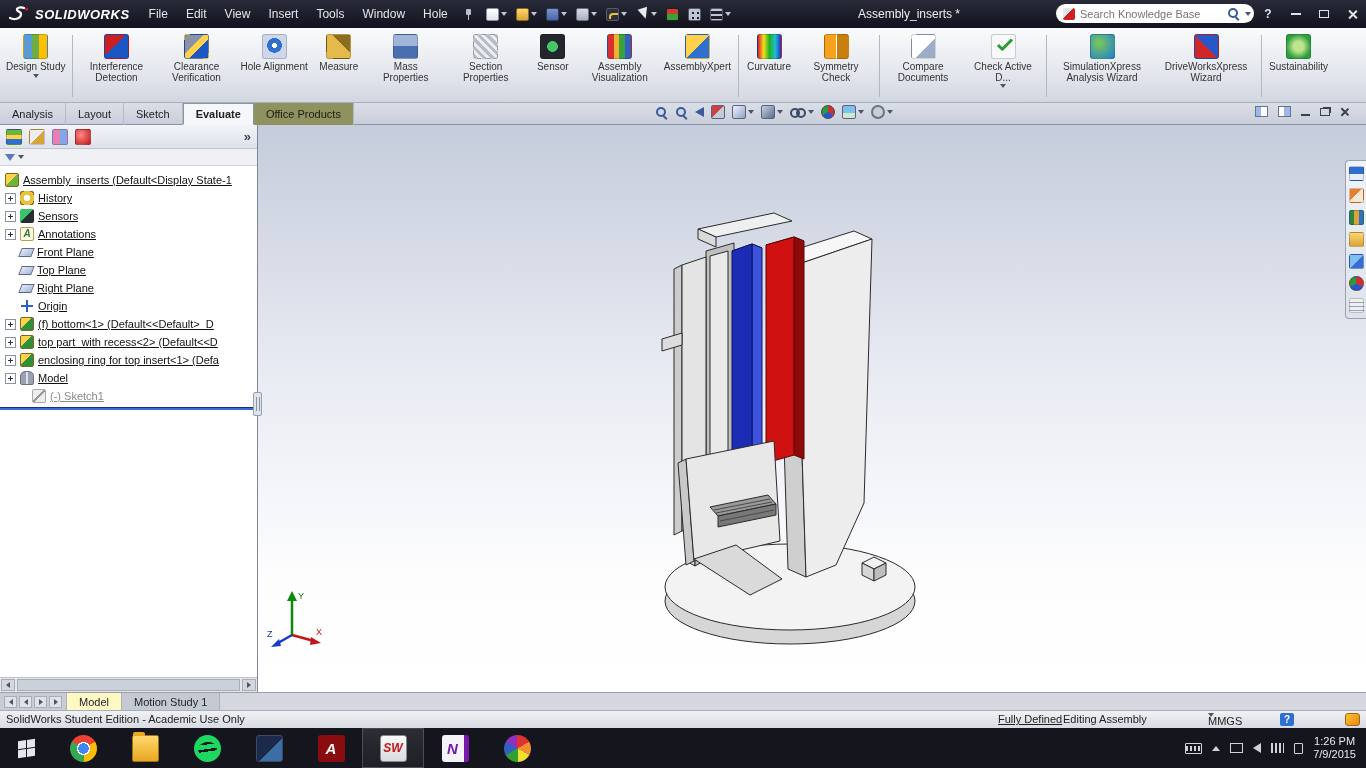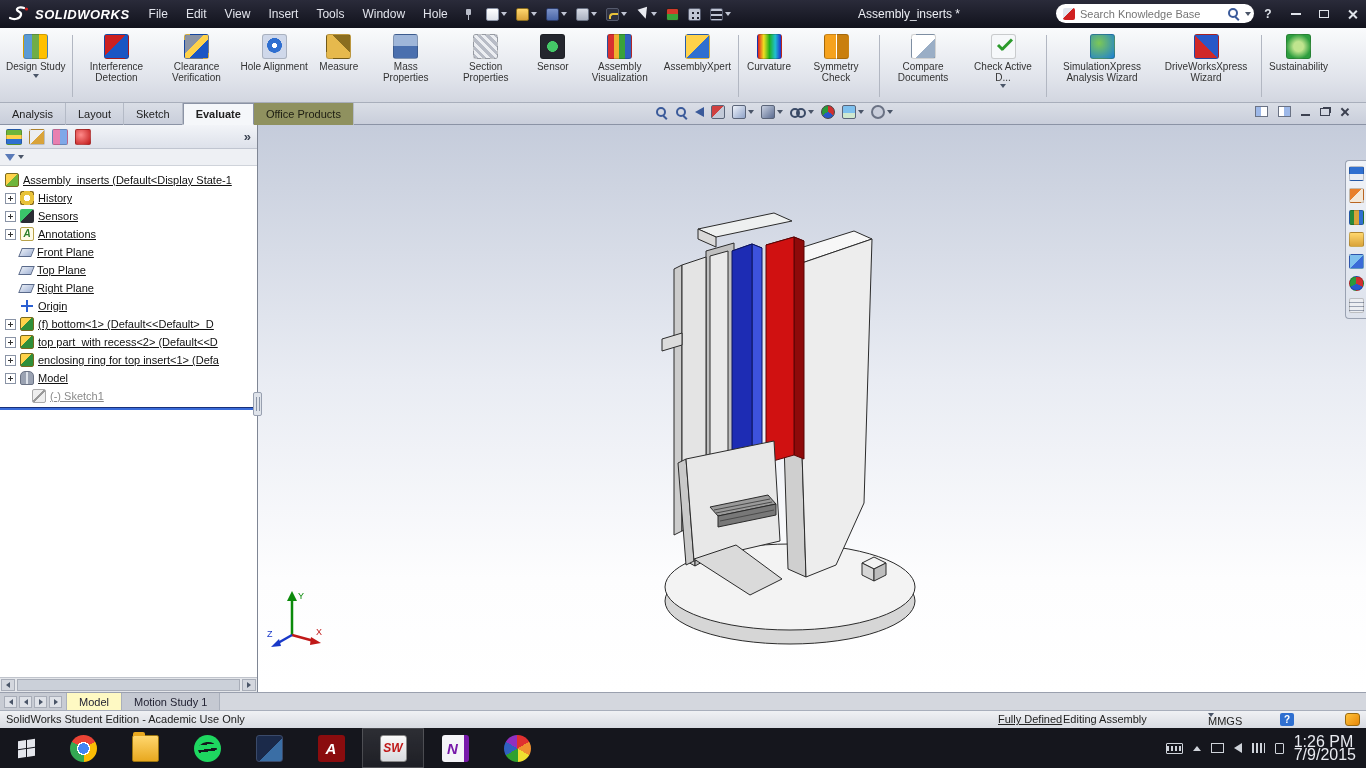--- a/index.html
+++ b/index.html
@@ -217,21 +217,21 @@
   .app-pinwheel { border-radius:50%;
     background:conic-gradient(#e03030 0 60deg,#f09030 60deg 120deg,#f0e030 120deg 180deg,#30a030 180deg 240deg,#3060c0 240deg 300deg,#9030c0 300deg); }
   .tray { margin-left:auto; display:flex; align-items:center; gap:10px; padding-right:10px; }
   .tkbd { width:17px; height:11px; border:1px solid #cfd3da; border-radius:1px;
     background:repeating-linear-gradient(90deg,#cfd3da 0 2px,transparent 2px 4px); background-size:100% 60%; background-repeat:no-repeat; background-position:0 2px; }
   .tchev { width:0; height:0; border-left:4px solid transparent; border-right:4px solid transparent; border-bottom:5px solid #cfd3da; }
   .tnet { width:13px; height:10px; border:1px solid #cfd3da; }
   .tvol { width:0; height:0; border-top:5px solid transparent; border-bottom:5px solid transparent; border-right:8px solid #cfd3da; }
   .tsig { width:13px; height:10px; background:repeating-linear-gradient(90deg,#cfd3da 0 2px,transparent 2px 4px); }
   .ttab { width:9px; height:11px; border:1px solid #cfd3da; border-radius:1px; }
-  .clock { text-align:left; font-size:16px; line-height:13px; color:#e8eaf0; }
+  .clock { text-align:center; font-size:11px; line-height:13px; color:#e8eaf0; }
 </style>
 </head>
 <body>
 
 <div class="titlebar">
   <div class="logo">
     <svg class="logo-mark" viewBox="0 0 22 16">
       <path d="M2 12 C6 14 12 13 13 9 C14 5 8 6 9 3 C10 1 14 1 16 2" fill="none" stroke="#fff" stroke-width="2.2" stroke-linecap="round"></path>
       <circle cx="18.5" cy="3" r="1.6" fill="#d02020"></circle>
     </svg>

